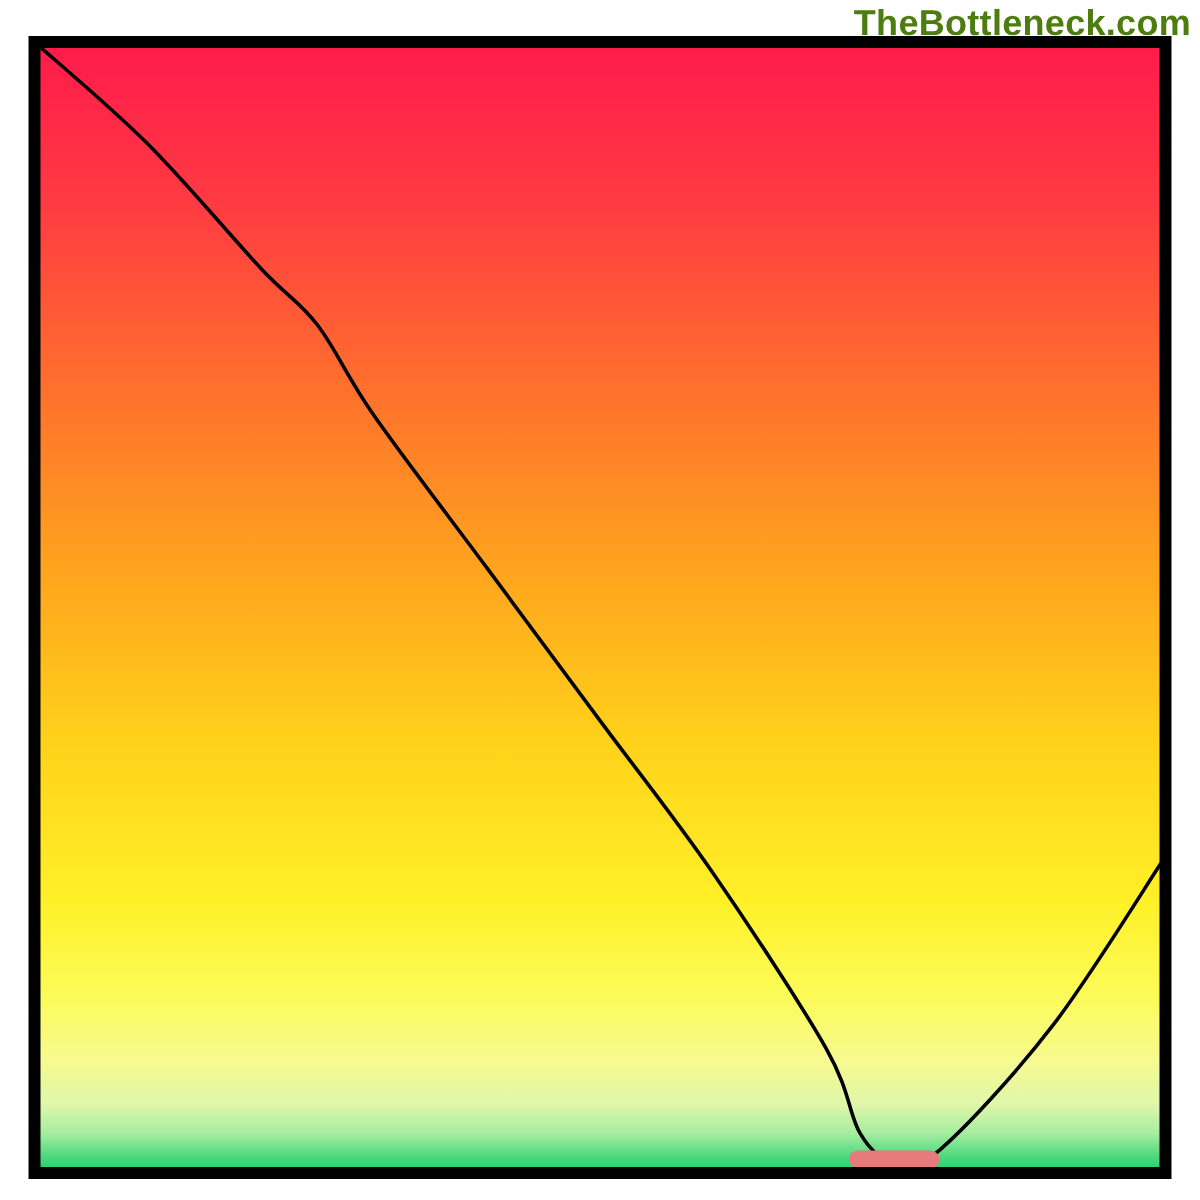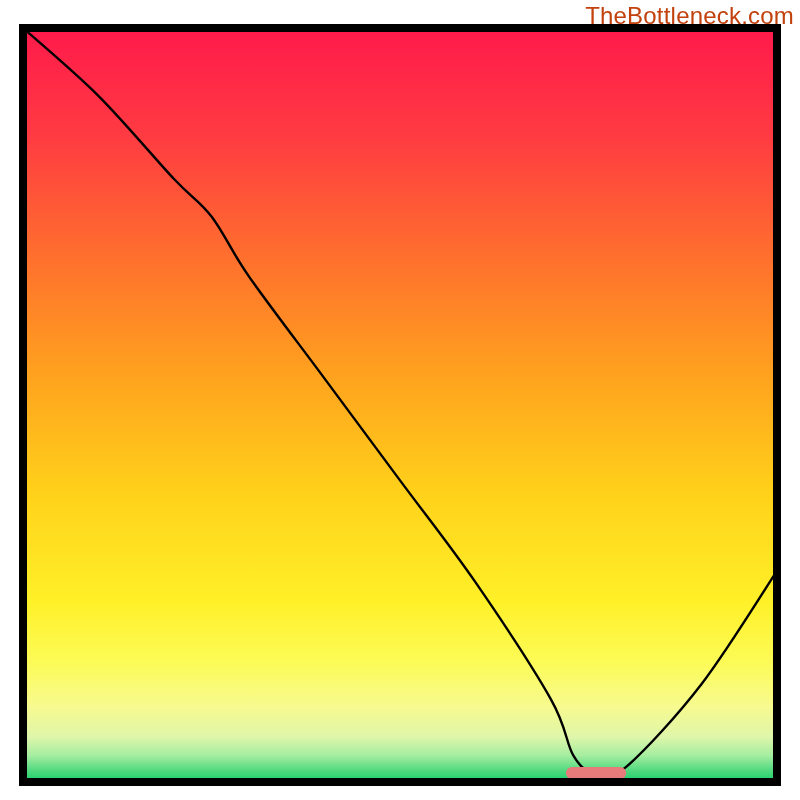--- a/index.html
+++ b/index.html
@@ -14,22 +14,22 @@
     position: relative;
     width: 800px;
     height: 800px;
     box-sizing: border-box;
   }
   .watermark {
     position: absolute;
     top: 2px;
     right: 6px;
     font-size: 24px;
-    font-weight: 400;
-    color: #c2410c;
+    font-weight: 700;
+    color: #4d7c0f;
     letter-spacing: 0.2px;
     z-index: 5;
   }
   svg {
     position: absolute;
     left: 0;
     top: 0;
   }
 </style>
 </head>

